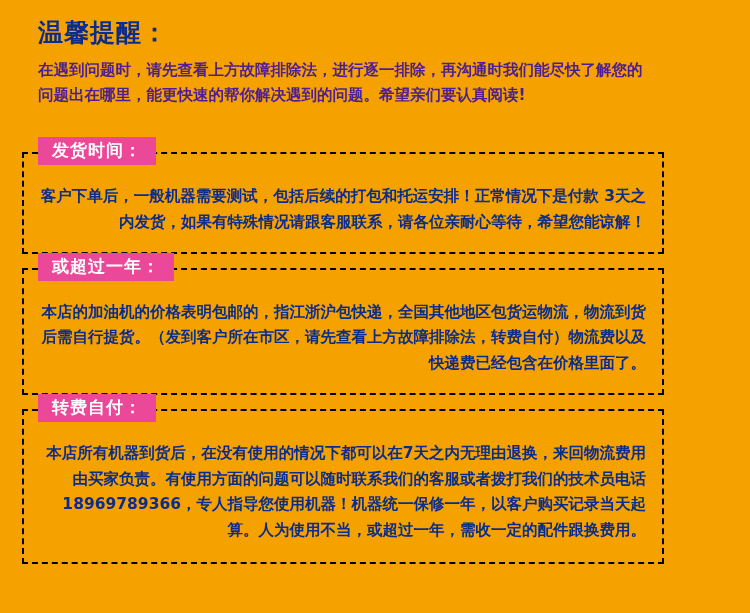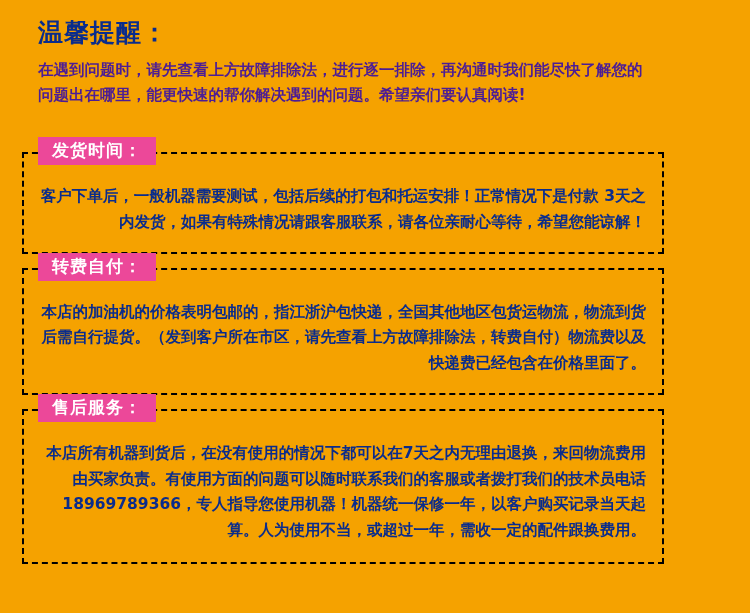--- a/index.html
+++ b/index.html
@@ -85,24 +85,24 @@
   </div>
 
   <div class="sections">
 
     <div class="section s1">
       <div class="section-badge">发货时间：</div>
       <p class="section-body">客户下单后，一般机器需要测试，包括后续的打包和托运安排！正常情况下是付款 3天之内发货，如果有特殊情况请跟客服联系，请各位亲耐心等待，希望您能谅解！</p>
     </div>
 
     <div class="section s2">
-      <div class="section-badge">转费自付：</div>
+      <div class="section-badge">或超过一年：</div>
       <p class="section-body">本店的加油机的价格表明包邮的，指江浙沪包快递，全国其他地区包货运物流，物流到货后需自行提货。（发到客户所在市区，请先查看上方故障排除法，转费自付）物流费以及快递费已经包含在价格里面了。</p>
     </div>
 
     <div class="section s3">
-      <div class="section-badge">售后服务：</div>
+      <div class="section-badge">转费自付：</div>
       <p class="section-body">本店所有机器到货后，在没有使用的情况下都可以在7天之内无理由退换，来回物流费用由买家负责。有使用方面的问题可以随时联系我们的客服或者拨打我们的技术员电话 18969789366，专人指导您使用机器！机器统一保修一年，以客户购买记录当天起算。人为使用不当，或超过一年，需收一定的配件跟换费用。</p>
     </div>
 
   </div>
 
 </div>
 
 </body></html>

